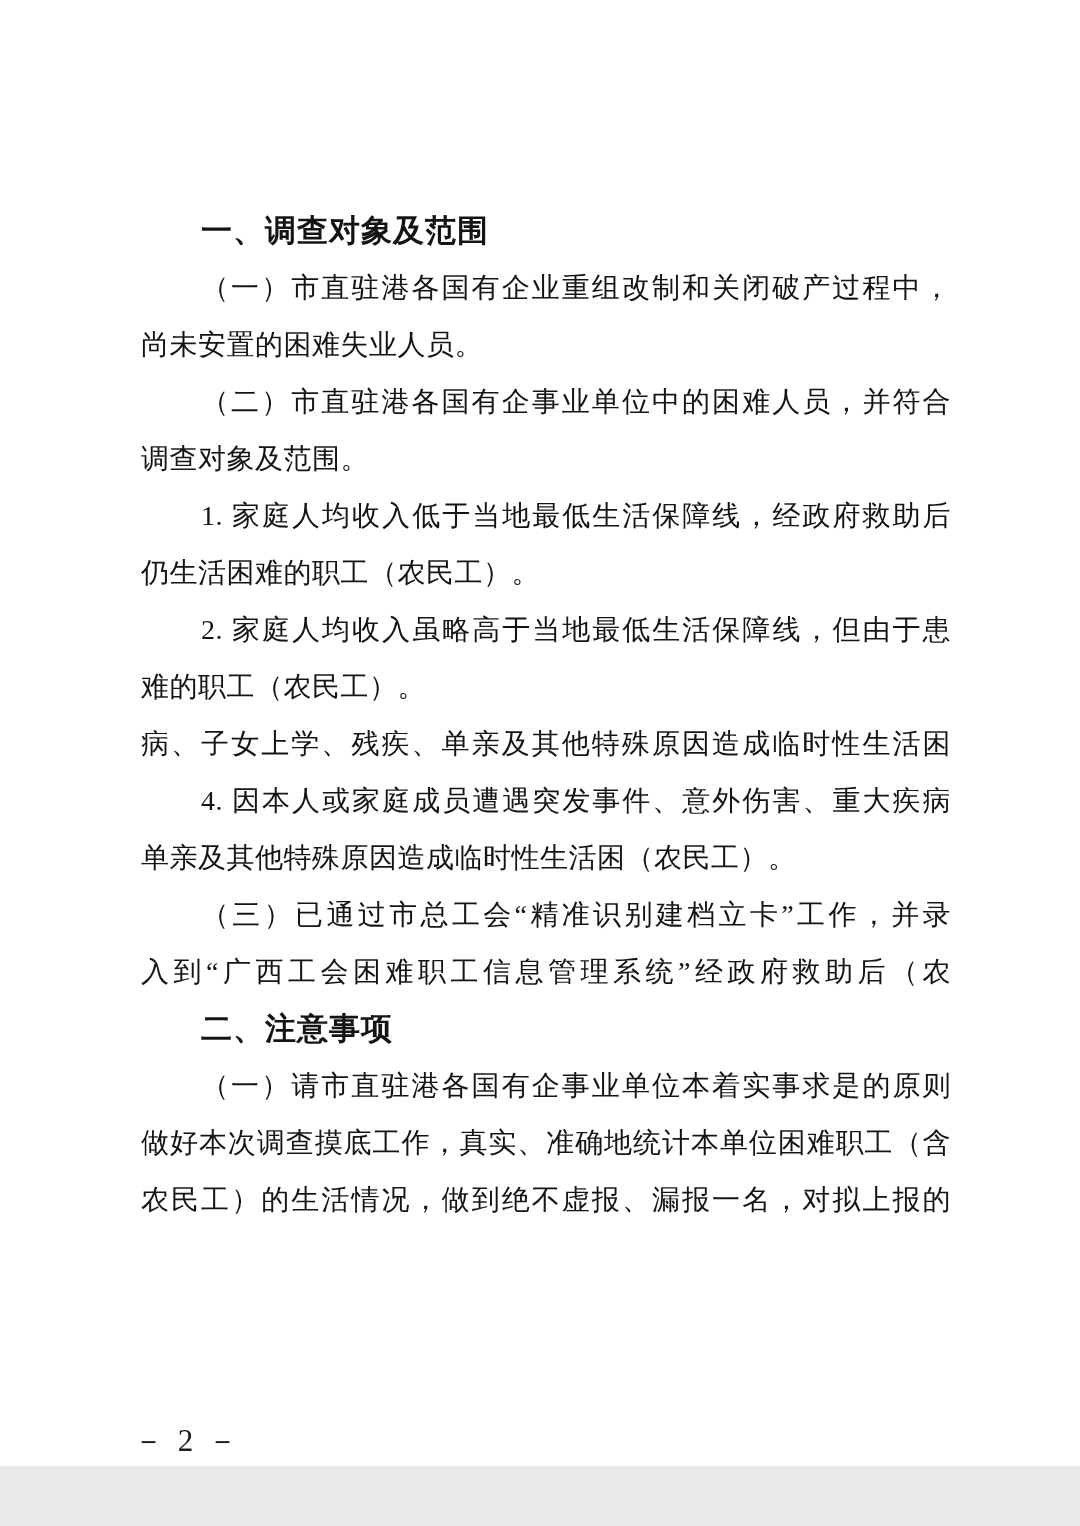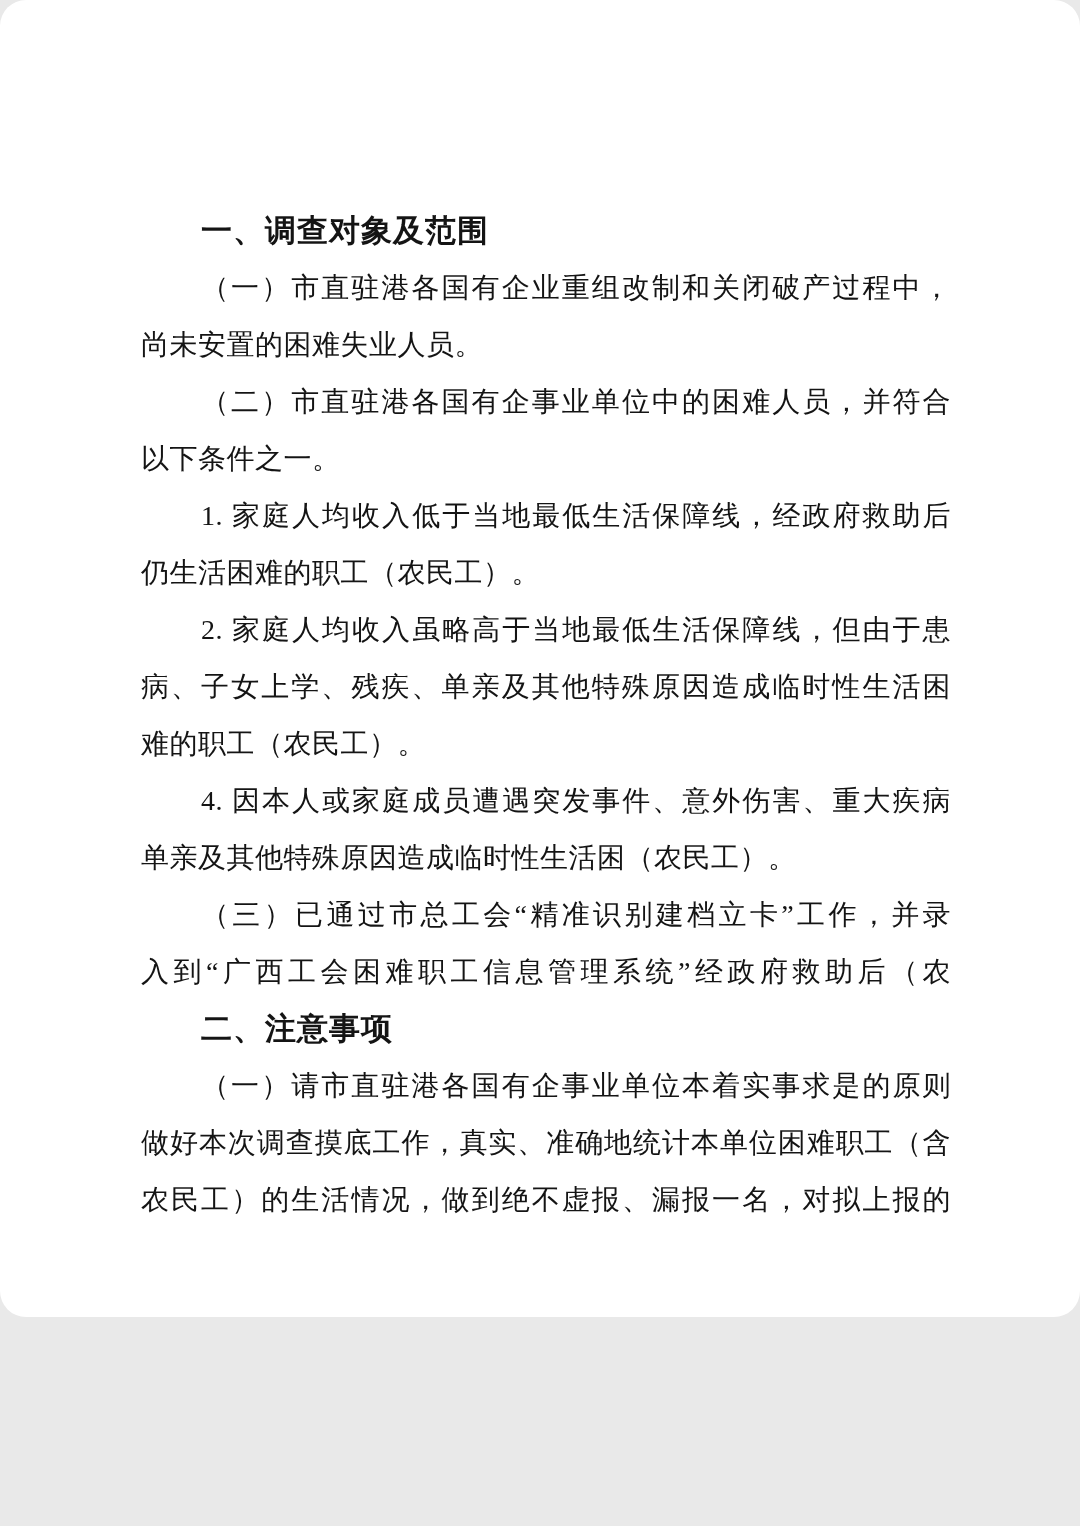--- a/index.html
+++ b/index.html
@@ -3,27 +3,26 @@
 <meta charset="utf-8">
 <style>
   html, body {
     margin: 0;
     padding: 0;
     background: #e9e9e9;
   }
   .page {
     position: relative;
     width: 1080px;
-    height: 1317px;
+    height: 1466px;
     margin: 0 auto;
     background: #ffffff;
     color: #141414;
     font-family: "Liberation Serif", "DejaVu Serif", serif;
     overflow: hidden;
-    border-radius: 26px;
   }
   .content {
     position: absolute;
     left: 141px;
     top: 202px;
     width: 810px;
   }
   .line {
     height: 57px;
     line-height: 57px;
@@ -55,26 +54,26 @@
 </style>
 </head>
 <body>
 
 <div class="page">
   <div class="content">
     <div class="line heading indent">一、调查对象及范围</div>
     <div class="line indent justify">（一）市直驻港各国有企业重组改制和关闭破产过程中，</div>
     <div class="line">尚未安置的困难失业人员。</div>
     <div class="line indent justify">（二）市直驻港各国有企事业单位中的困难人员，并符合</div>
-    <div class="line">以下条件之一。</div>
+    <div class="line">调查对象及范围。</div>
     <div class="line indent justify">1. 家庭人均收入低于当地最低生活保障线，经政府救助后</div>
     <div class="line">仍生活困难的职工（农民工）。</div>
     <div class="line indent justify">2. 家庭人均收入虽略高于当地最低生活保障线，但由于患</div>
+    <div class="line">难的职工（农民工）。</div>
     <div class="line justify">病、子女上学、残疾、单亲及其他特殊原因造成临时性生活困</div>
-    <div class="line">难的职工（农民工）。</div>
     <div class="line indent justify">4. 因本人或家庭成员遭遇突发事件、意外伤害、重大疾病</div>
     <div class="line">单亲及其他特殊原因造成临时性生活困（农民工）。</div>
     <div class="line indent justify">（三）已通过市总工会“精准识别建档立卡”工作，并录</div>
     <div class="line justify">入到“广西工会困难职工信息管理系统”经政府救助后（农</div>
     <div class="line heading indent">二、注意事项</div>
     <div class="line indent justify">（一）请市直驻港各国有企事业单位本着实事求是的原则</div>
     <div class="line justify">做好本次调查摸底工作，真实、准确地统计本单位困难职工（含</div>
     <div class="line justify">农民工）的生活情况，做到绝不虚报、漏报一名，对拟上报的</div>
   </div>
   <div class="page-number">－ 2 －</div>

